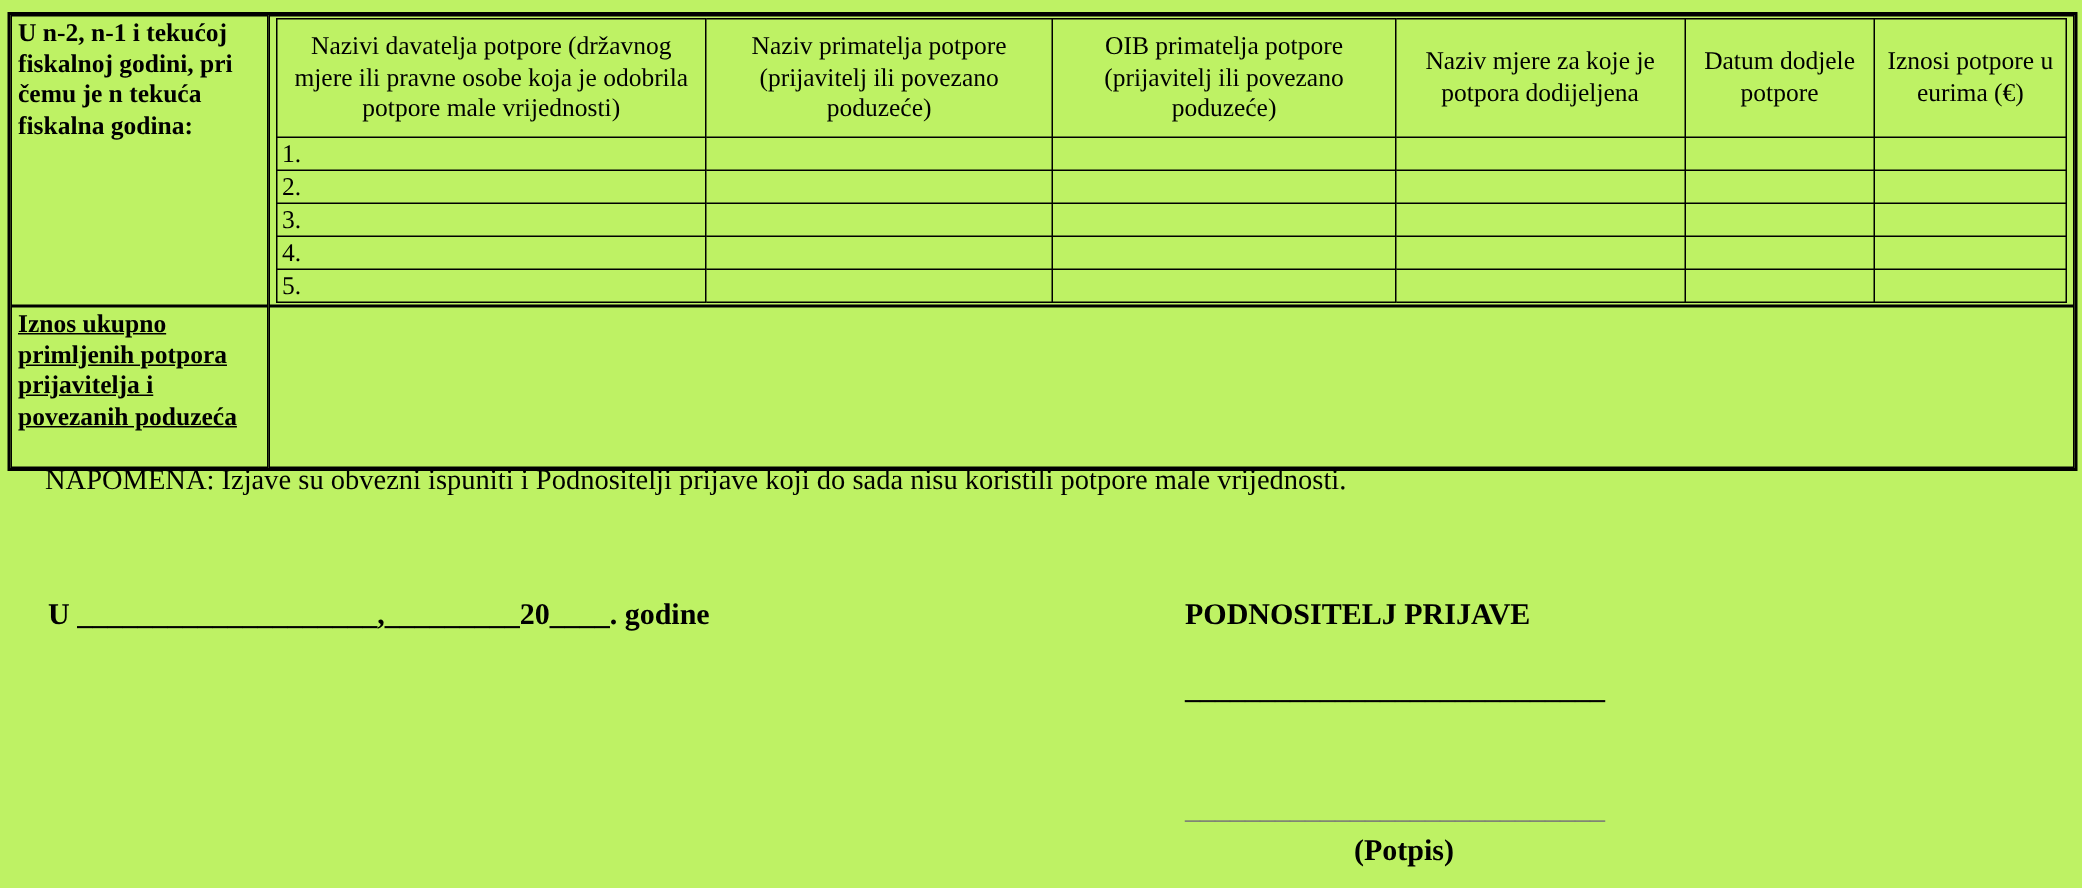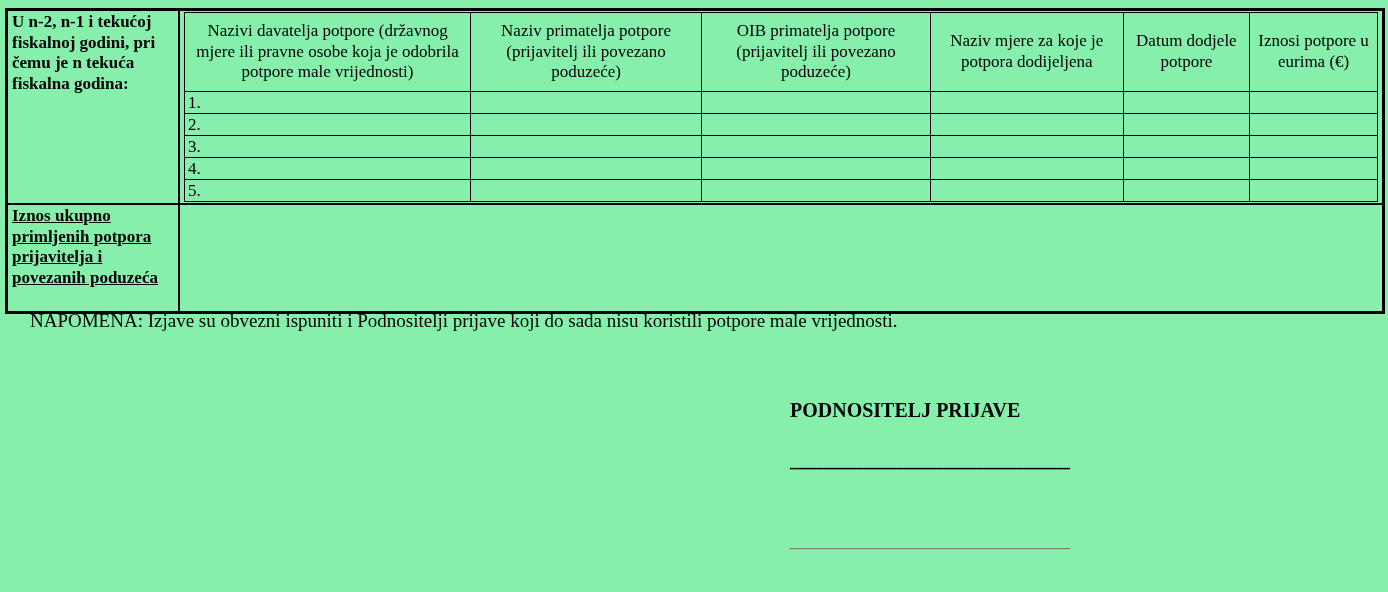--- a/index.html
+++ b/index.html
@@ -1,19 +1,19 @@
 <!DOCTYPE html>
 <html lang="hr"><head>
 <meta charset="utf-8">
 <style>
   html,body{margin:0;padding:0;background:#fff;}
   .page{
     position:relative;
     width:1388px;height:592px;
-    background:#86efac;
+    background:#bef264;
     font-family:"Liberation Serif","DejaVu Serif",serif;
     color:#000;
     overflow:hidden;
   }
 
   
   table.outer{
     position:absolute;top:8px;left:5px;
     width:1380px;
     border-collapse:separate;border-spacing:0;
@@ -146,22 +146,24 @@
       <tr class="outer-row-2">
         <td class="left-label">Iznos ukupno primljenih potpora prijavitelja i povezanih poduzeća</td>
         <td></td>
       </tr>
     </tbody>
   </table>
 
   <div class="abs napomena">NAPOMENA: Izjave su obvezni ispuniti i Podnositelji prijave koji do sada nisu koristili potpore male vrijednosti.</div>
 
 
+  <div class="abs place-date">U ____________________,_________20____. godine</div>
 
   <div class="abs applicant">PODNOSITELJ PRIJAVE</div>
 
   <div class="abs sig-line-1">____________________________</div>
 
 
   <div class="abs sig-line-2">____________________________</div>
 
+  <div class="abs sig-label-2">(Potpis)</div>
 
 </div>
 
 </body></html>

